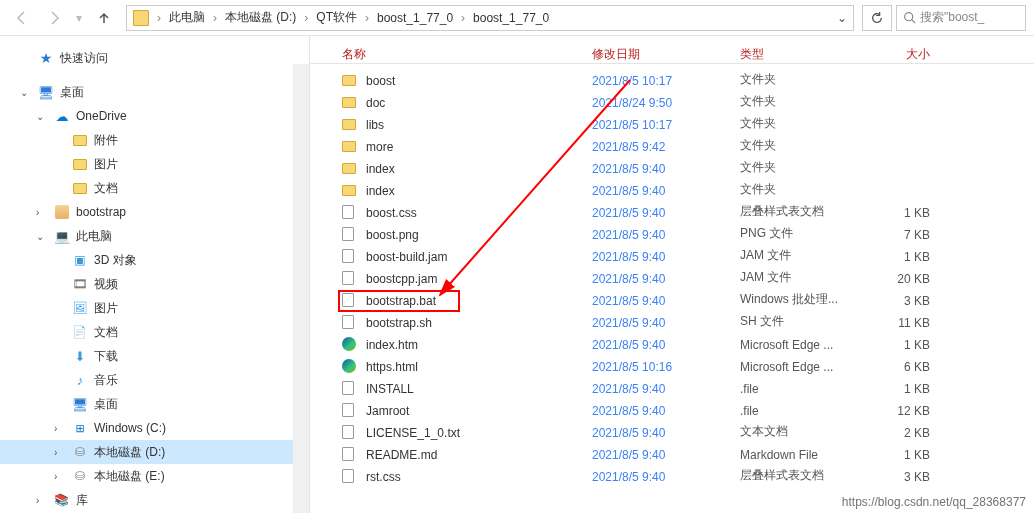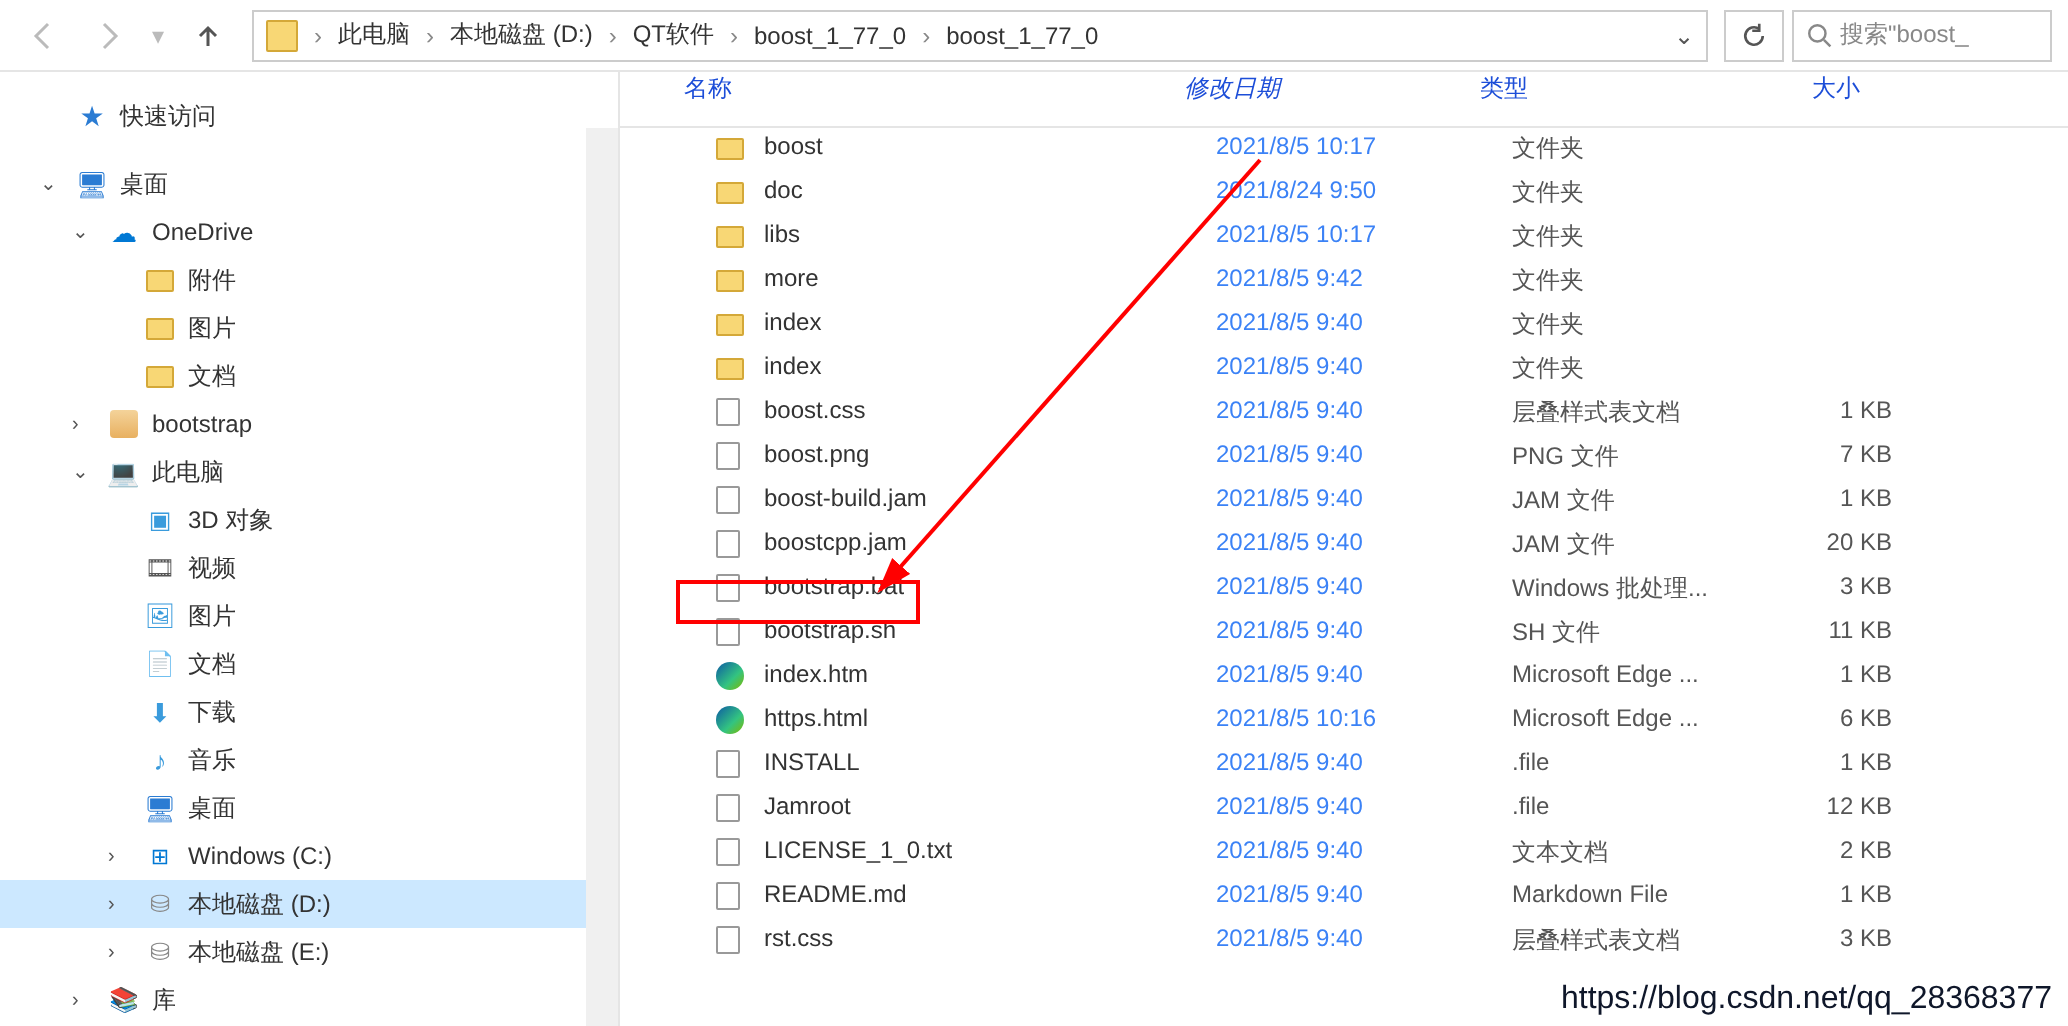--- a/index.html
+++ b/index.html
@@ -31,38 +31,38 @@
 .ico-pc { color: #4a6a8a; font-size: 13px; }
 .ico-3d { color: #3a9bdc; font-size: 12px; }
 .ico-video { color: #555; font-size: 12px; }
 .ico-pic { color: #3a9bdc; font-size: 12px; }
 .ico-doc { color: #555; font-size: 12px; }
 .ico-down { color: #3a9bdc; font-size: 13px; }
 .ico-music { color: #3a9bdc; font-size: 13px; }
 .ico-disk { color: #888; font-size: 12px; }
 .ico-win { color: #0078d4; font-size: 11px; }
 .content { flex: 1; overflow: hidden; position: relative; }
-.headers { display: flex; height: 28px; align-items: flex-start; border-bottom: 1px solid #e5e5e5; padding-left: 32px; color: #1d4ed8; }
+.headers { display: flex; height: 28px; align-items: flex-end; border-bottom: 1px solid #e5e5e5; padding-left: 32px; color: #b91c1c; }
 .col-name { width: 250px; }
-.col-date { width: 148px; font-style: italic; }
+.col-date { width: 148px; }
 .col-type { width: 130px; }
 .col-size { width: 60px; text-align: right; }
 .files { padding-top: 2px; }
-.file-row { display: flex; align-items: flex-start; height: 22px; padding-left: 48px; cursor: pointer; }
+.file-row { display: flex; align-items: flex-end; height: 22px; padding-left: 32px; cursor: pointer; }
 .file-row .fico { width: 18px; height: 16px; margin-right: 6px; display: flex; align-items: center; }
 .file-row .fname { width: 226px; white-space: nowrap; overflow: hidden; }
 .file-row .fdate { width: 148px; color: #3b82f6; }
 .file-row .ftype { width: 130px; color: #555; white-space: nowrap; overflow: hidden; }
 .file-row .fsize { width: 60px; text-align: right; color: #555; }
 .fico-folder { width: 14px; height: 11px; background: #f8d775; border: 1px solid #d4a838; border-radius: 1px; }
 .fico-file { width: 12px; height: 14px; background: #fff; border: 1px solid #999; border-radius: 1px; position: relative; }
 .fico-edge { width: 14px; height: 14px; border-radius: 50%; background: linear-gradient(135deg,#0c59a4 0%,#33c481 60%,#7fba00 100%); }
 .highlight-box { position: absolute; border: 2px solid #ff0000; left: 338px; top: 290px; width: 122px; height: 22px; pointer-events: none; }
 .arrow-svg { position: absolute; left: 420px; top: 70px; pointer-events: none; }
-.watermark { position: absolute; right: 8px; bottom: 4px; color: #0f172a; font-size: 16px; text-align: right; }
+.watermark { position: absolute; right: 8px; bottom: 4px; color: #737373; font-size: 12px; text-align: right; }
 .scrollbar-v { position: absolute; right: 0; top: 28px; bottom: 0; width: 16px; background: #f0f0f0; }
 </style>
 </head>
 <body>
 
 <div class="toolbar">
   <div class="nav-btn disabled">
       <svg viewBox="0 0 16 16">
         <path d="M10 2 L4 8 L10 14" stroke="currentColor" stroke-width="1.5" fill="none"></path>
       </svg>

